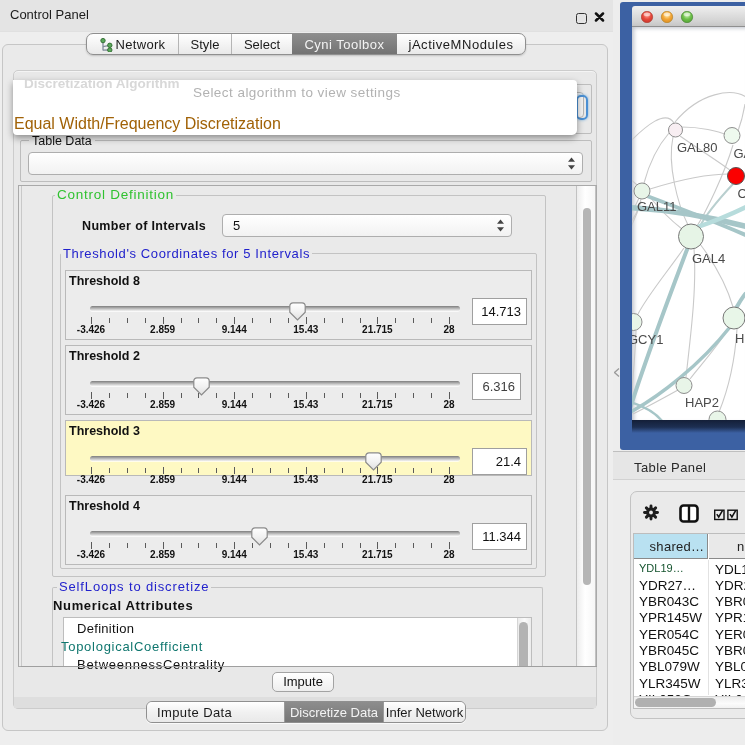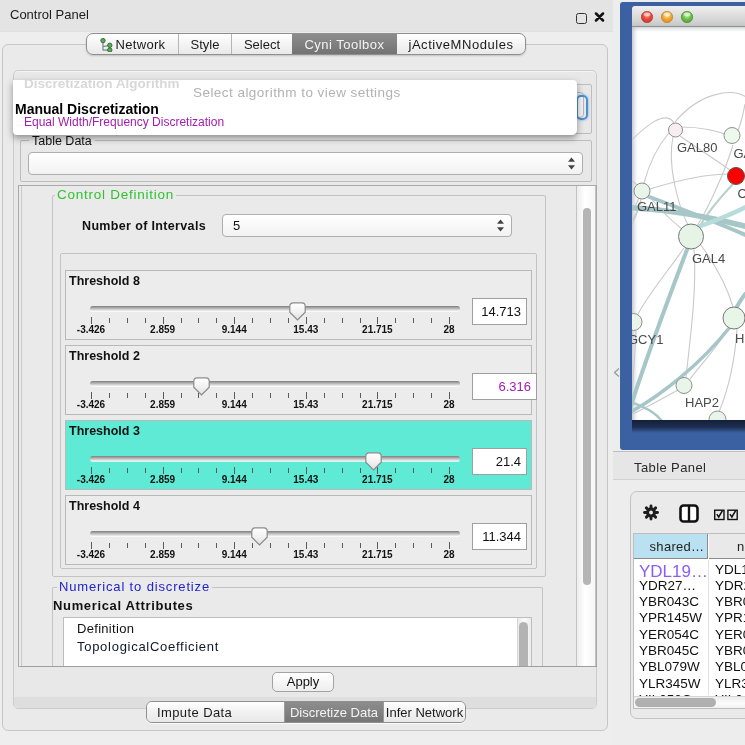--- a/index.html
+++ b/index.html
@@ -50,20 +50,21 @@
 
   <div class="abs" style="left:82px;top:219px;font-size:12.5px;letter-spacing:0.35px;font-weight:bold;color:#111;">Number of Intervals</div>
   <div class="abs" style="left:222px;top:214px;width:290px;height:23px;background:linear-gradient(#ffffff,#f2f2f2);border:1px solid #aeaeae;border-radius:4px;"></div>
   <div class="abs" style="left:233px;top:218px;font-size:13px;color:#111;">5</div>
   <svg class="abs" style="left:496px;top:219px;" width="9" height="13" viewBox="0 0 9 13">
     <path d="M4.5,0.5 L8,4.7 L1,4.7 Z" fill="#444"></path>
       <path d="M4.5,12.5 L8,8.3 L1,8.3 Z" fill="#444"></path>
   </svg>
 
   <div class="abs" style="left:60px;top:253px;width:477px;height:316px;border:1px solid #c3c3c3;border-radius:2px;"></div>
+  <div class="abs" style="left:61px;top:246px;padding:0 2px;background:#eaeaea;font-size:13px;letter-spacing:0.62px;color:#2222cc;">Threshold's Coordinates for 5 Intervals</div>
 
   <div id="thresholds">
       <div class="abs" style="left:65px;top:270px;width:467px;height:70px;background:#ececec;border:1px solid #b9b9b9;">
         <div class="abs" style="left:3px;top:2.5px;font-size:12.5px;font-weight:bold;color:#111;">Threshold 8</div>
         <div class="abs" style="left:24px;top:35px;width:370px;height:5px;border-radius:2.5px;background:linear-gradient(#7d7d7d,#b9b9b9 50%,#f2f2f2);box-shadow:0 1px 0 rgba(255,255,255,0.7);"></div>
         <div class="abs" style="left:25.0px;top:45.5px;width:1px;height:7.5px;background:#5a5a5a;"></div>
         <div class="abs" style="left:42.9px;top:46.5px;width:1px;height:5px;background:#5a5a5a;"></div>
         <div class="abs" style="left:60.8px;top:46.5px;width:1px;height:5px;background:#5a5a5a;"></div>
         <div class="abs" style="left:78.7px;top:46.5px;width:1px;height:5px;background:#5a5a5a;"></div>
         <div class="abs" style="left:96.6px;top:45.5px;width:1px;height:7.5px;background:#5a5a5a;"></div>
@@ -134,23 +135,23 @@
         <svg class="abs" style="left:126.5px;top:31px;" width="17" height="19" viewBox="0 0 17 19">
           <path d="M4,0.8 h9 a3.2,3.2 0 0 1 3.2,3.2 v6.2 L8.5,18 L0.8,10.2 v-6.2 a3.2,3.2 0 0 1 3.2,-3.2 z" fill="url(#tg2)" stroke="#8a8a8a" stroke-width="1.2"></path>
           <defs>
             <linearGradient id="tg2" x1="0" y1="0" x2="0" y2="1">
               <stop offset="0" stop-color="#ffffff"></stop>
               <stop offset="0.5" stop-color="#f2f2f2"></stop>
               <stop offset="1" stop-color="#e0e0e0"></stop>
             </linearGradient>
           </defs>
         </svg>
-        <div class="abs" style="left:406px;top:27px;width:65px;height:27px;background:#fff;border:1px solid #9f9f9f;font-size:13px;color:#a21caf;text-align:right;line-height:26px;padding-right:5px;">6.316</div>
+        <div class="abs" style="left:406px;top:27px;width:49px;height:27px;background:#fff;border:1px solid #9f9f9f;font-size:13px;color:#404040;text-align:right;line-height:26px;padding-right:5px;">6.316</div>
       </div>
-      <div class="abs" style="left:65px;top:420px;width:467px;height:70px;background:#5eead4;border:1px solid #b9b9b9;">
+      <div class="abs" style="left:65px;top:420px;width:467px;height:56px;background:#fef9c3;border:1px solid #b9b9b9;">
         <div class="abs" style="left:3px;top:2.5px;font-size:12.5px;font-weight:bold;color:#111;">Threshold 3</div>
         <div class="abs" style="left:24px;top:35px;width:370px;height:5px;border-radius:2.5px;background:linear-gradient(#7d7d7d,#b9b9b9 50%,#f2f2f2);box-shadow:0 1px 0 rgba(255,255,255,0.7);"></div>
         <div class="abs" style="left:25.0px;top:45.5px;width:1px;height:7.5px;background:#5a5a5a;"></div>
         <div class="abs" style="left:42.9px;top:46.5px;width:1px;height:5px;background:#5a5a5a;"></div>
         <div class="abs" style="left:60.8px;top:46.5px;width:1px;height:5px;background:#5a5a5a;"></div>
         <div class="abs" style="left:78.7px;top:46.5px;width:1px;height:5px;background:#5a5a5a;"></div>
         <div class="abs" style="left:96.6px;top:45.5px;width:1px;height:7.5px;background:#5a5a5a;"></div>
         <div class="abs" style="left:114.5px;top:46.5px;width:1px;height:5px;background:#5a5a5a;"></div>
         <div class="abs" style="left:132.4px;top:46.5px;width:1px;height:5px;background:#5a5a5a;"></div>
         <div class="abs" style="left:150.3px;top:46.5px;width:1px;height:5px;background:#5a5a5a;"></div>
@@ -223,36 +224,37 @@
               <stop offset="0.5" stop-color="#f2f2f2"></stop>
               <stop offset="1" stop-color="#e0e0e0"></stop>
             </linearGradient>
           </defs>
         </svg>
         <div class="abs" style="left:406px;top:27px;width:55px;height:27px;background:#fff;border:1px solid #9f9f9f;font-size:13px;color:#111;text-align:right;line-height:26px;padding-right:5px;">11.344</div>
       </div>
     </div>
 
   <div class="abs" style="left:52px;top:587px;width:491px;height:79px;border:1px solid #c3c3c3;border-bottom:none;border-radius:2px 2px 0 0;"></div>
-  <div class="abs" style="left:57px;top:579px;padding:0 2px;background:#eaeaea;font-size:13px;letter-spacing:0.85px;color:#2222cc;">Numerical to discretize</div>
+  <div class="abs" style="left:57px;top:579px;padding:0 2px;background:#eaeaea;font-size:13px;letter-spacing:0.85px;color:#2222cc;">SelfLoops to discretize</div>
   <div class="abs" style="left:53px;top:598px;font-size:13px;letter-spacing:0.65px;font-weight:bold;color:#111;">Numerical Attributes</div>
 
   <div class="abs" style="left:63px;top:617px;width:469px;height:50px;background:#ffffff;border:1px solid #bdbdbd;"></div>
   <div class="abs" style="left:77px;top:621px;font-size:13px;letter-spacing:0.3px;color:#111;">Definition</div>
-  <div class="abs" style="left:77px;top:639px;font-size:13px;letter-spacing:0.72px;color:#0f172a;">TopologicalCoefficient</div>
+  <div class="abs" style="left:61px;top:639px;font-size:13px;letter-spacing:0.72px;color:#0f766e;">TopologicalCoefficient</div>
+  <div class="abs" style="left:77px;top:657px;font-size:13px;letter-spacing:0.72px;color:#111;">BetweennessCentrality</div>
 
   <div class="abs" style="left:517px;top:618px;width:14px;height:48px;background:linear-gradient(90deg,#ececec,#fbfbfb 50%,#ececec);border-left:1px solid #d5d5d5;"></div>
   <div class="abs" style="left:518.5px;top:622px;width:9px;height:44px;background:#b3b3b3;border-radius:5px 5px 0 0;"></div>
 
   <div class="abs" style="left:576px;top:186px;width:20px;height:480px;background:linear-gradient(90deg,#ededed,#ffffff 45%,#f6f6f6);border-left:1px solid #c2c2c2;border-right:1px solid #c2c2c2;"></div>
   <div class="abs" style="left:583px;top:208px;width:8px;height:377px;background:#b5b5b5;border-radius:4.5px;"></div>
 
   <div class="abs" style="left:21px;top:666px;width:576px;height:1px;background:#9f9f9f;"></div>
 
-  <div class="abs" style="left:272px;top:672px;width:62px;height:20px;background:linear-gradient(#ffffff,#eeeeee);border:1px solid #a3a3a3;border-radius:5px;text-align:center;font-size:13px;color:#111;line-height:18px;">Apply</div>
+  <div class="abs" style="left:272px;top:672px;width:62px;height:20px;background:linear-gradient(#ffffff,#eeeeee);border:1px solid #a3a3a3;border-radius:5px;text-align:center;font-size:13px;color:#111;line-height:18px;">Impute</div>
 
   <div class="abs" style="left:146px;top:701px;width:320px;height:22px;border:1px solid #8f8f8f;border-radius:6px;overflow:hidden;display:flex;box-shadow:0 1px 1px rgba(255,255,255,0.8);">
     <div style="width:138px;background:linear-gradient(#ffffff,#f1f1f1 50%,#e9e9e9);border-right:1px solid #9a9a9a;text-align:left;padding-left:10px;font-size:13px;letter-spacing:0.4px;color:#1a1a1a;line-height:21px;">Impute Data</div>
     <div style="width:98px;background:linear-gradient(#8d8d8d,#767676);text-align:center;font-size:13px;color:#f3f3f3;line-height:21px;">Discretize Data</div>
     <div style="flex:1;background:linear-gradient(#ffffff,#f1f1f1 50%,#e9e9e9);border-left:1px solid #9a9a9a;text-align:center;font-size:13px;color:#1a1a1a;line-height:21px;">Infer Network</div>
   </div>
 
   <div class="abs" style="left:86px;top:33px;width:440px;height:22px;border:1px solid #8f8f8f;border-radius:7px;overflow:hidden;display:flex;background:linear-gradient(#ffffff,#f3f3f3 55%,#e9e9e9);box-shadow:0 1px 2px rgba(0,0,0,0.18);">
     <div style="width:91px;text-align:center;font-size:13px;letter-spacing:0.3px;color:#1a1a1a;line-height:21px;">
       <svg style="vertical-align:-3px;margin-right:3px;" width="13" height="15" viewBox="0 0 13 15">
@@ -267,22 +269,21 @@
       </svg>Network</div>
     <div style="width:53px;border-left:1px solid #b5b5b5;text-align:center;font-size:13px;color:#1a1a1a;line-height:21px;">Style</div>
     <div style="width:61px;border-left:1px solid #b5b5b5;text-align:center;font-size:13px;color:#1a1a1a;line-height:21px;">Select</div>
     <div style="width:105px;background:linear-gradient(#8d8d8d,#737373);text-align:center;font-size:13px;letter-spacing:0.5px;color:#f3f3f3;line-height:21px;">Cyni Toolbox</div>
     <div style="flex:1;text-align:center;font-size:13px;letter-spacing:0.55px;color:#1a1a1a;line-height:21px;">jActiveMNodules</div>
   </div>
 
   <div class="abs" style="left:13px;top:80px;width:564px;height:55px;background:#ffffff;border-radius:0 4px 5px 4px;box-shadow:0 3px 7px rgba(0,0,0,0.4);"></div>
   <div class="abs" style="left:24px;top:76px;font-size:13.5px;font-weight:bold;color:#d8d8d8;">Discretization Algorithm</div>
   <div class="abs" style="left:193px;top:85px;font-size:13.5px;letter-spacing:0.45px;color:#b2b2b2;">Select algorithm to view settings</div>
-  <div class="abs" style="left:15px;top:101px;font-size:14px;font-weight:bold;color:#000;">Manual Discretization</div>
-  <div class="abs" style="left:14px;top:115px;font-size:12px;color:#a21caf;padding-left:10px;">Equal Width/Frequency Discretization</div>
+  <div class="abs" style="left:14px;top:115px;font-size:16px;color:#a16207;">Equal Width/Frequency Discretization</div>
 </div>
 
 <div class="abs" style="left:613px;top:0;width:132px;height:745px;background:#ededed;"></div>
 <svg class="abs" style="left:614px;top:368px;" width="6" height="9" viewBox="0 0 6 9">
     <path d="M5,0.5 L0.5,4.5 L5,8.5" fill="none" stroke="#9a9a9a" stroke-width="1.3"></path>
   </svg>
 
 <div class="abs" style="left:620px;top:2px;width:125px;height:448px;background:#3c61a3;border-radius:3px 0 0 3px;overflow:hidden;">
 
   <div class="abs" style="left:12px;top:4px;width:113px;height:21px;background:linear-gradient(#efefef,#d3d3d3 75%,#c6c6c6);border-bottom:1px solid #8f8f8f;border-radius:3px 0 0 0;"></div>
@@ -401,21 +402,21 @@
   <path d="M2.8,5.2 L4.7,8 L8.6,1.4" stroke="#111" stroke-width="1.5" fill="none"></path>
   <rect x="13.9" y="1.2" width="9.3" height="9.3" fill="none" stroke="#111" stroke-width="1.4"></rect>
   <path d="M16,5.2 L17.9,8 L21.8,1.4" stroke="#111" stroke-width="1.5" fill="none"></path>
 </svg>
 
 <div class="abs" style="left:633px;top:533px;width:112px;height:176px;background:#ffffff;border:1px solid #bdbdbd;border-right:none;overflow:hidden;padding-left:7px;">
   <div class="abs" style="left:0;top:0;width:74px;height:25px;background:#b9e1f1;border-right:1px solid #8a8a8a;border-bottom:1px solid #8a8a8a;text-align:center;text-indent:13px;font-size:13px;letter-spacing:0.3px;color:#222;line-height:25px;">shared…</div>
   <div class="abs" style="left:75px;top:0;width:37px;height:25px;background:#e9e9e9;border-bottom:1px solid #8a8a8a;font-size:13px;color:#222;line-height:25px;padding-left:28px;">n</div>
   <div class="abs" style="left:74px;top:26px;width:1px;height:135px;background:#e2e2e2;"></div>
   <div id="tbody">
-      <div class="abs" style="left:5px;top:27.5px;font-size:17px;color:#8b5cf6;">YDL19…</div>
+      <div class="abs" style="left:5px;top:27.5px;font-size:11px;color:#14532d;">YDL19…</div>
       <div class="abs" style="left:81px;top:27.5px;font-size:13.5px;color:#111;">YDL1</div>
       <div class="abs" style="left:5px;top:43.8px;font-size:13.5px;color:#111;">YDR27…</div>
       <div class="abs" style="left:81px;top:43.8px;font-size:13.5px;color:#111;">YDR2</div>
       <div class="abs" style="left:5px;top:60.1px;font-size:13.5px;color:#111;">YBR043C</div>
       <div class="abs" style="left:81px;top:60.1px;font-size:13.5px;color:#111;">YBR0</div>
       <div class="abs" style="left:5px;top:76.4px;font-size:13.5px;color:#111;">YPR145W</div>
       <div class="abs" style="left:81px;top:76.4px;font-size:13.5px;color:#111;">YPR1</div>
       <div class="abs" style="left:5px;top:92.7px;font-size:13.5px;color:#111;">YER054C</div>
       <div class="abs" style="left:81px;top:92.7px;font-size:13.5px;color:#111;">YER0</div>
       <div class="abs" style="left:5px;top:109.0px;font-size:13.5px;color:#111;">YBR045C</div>

